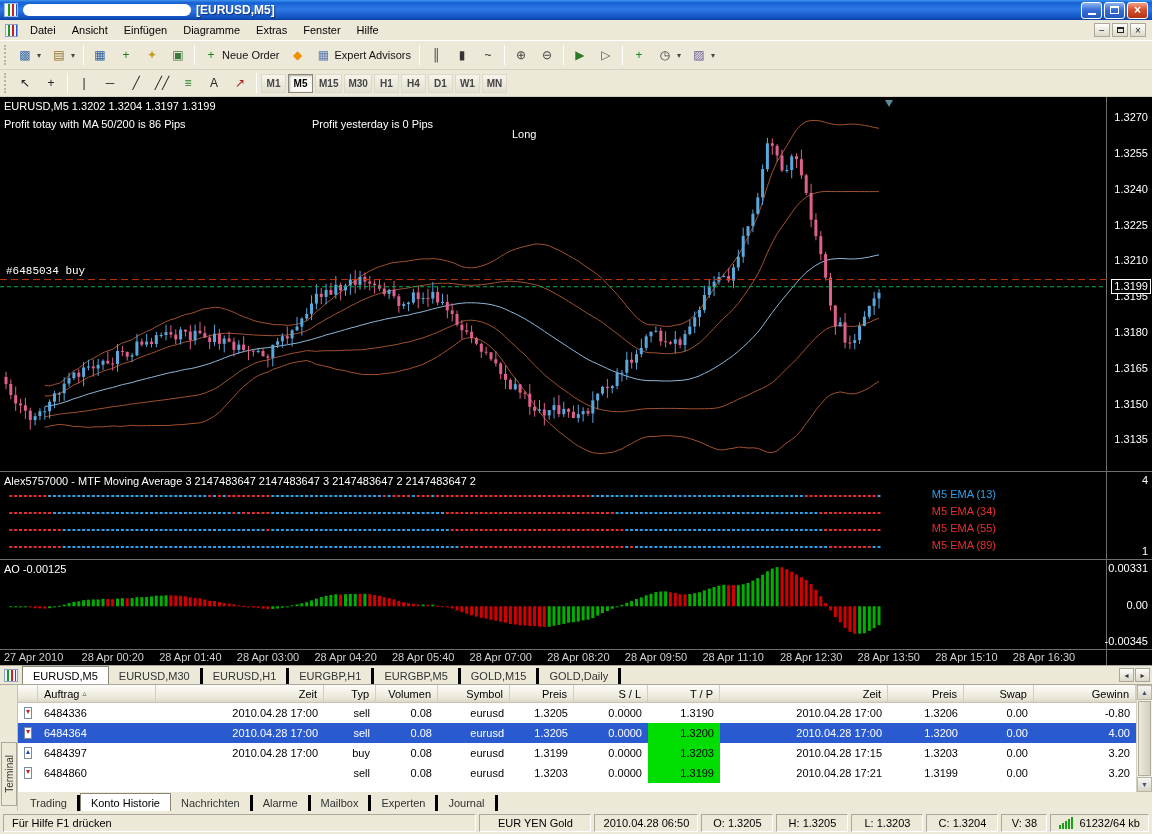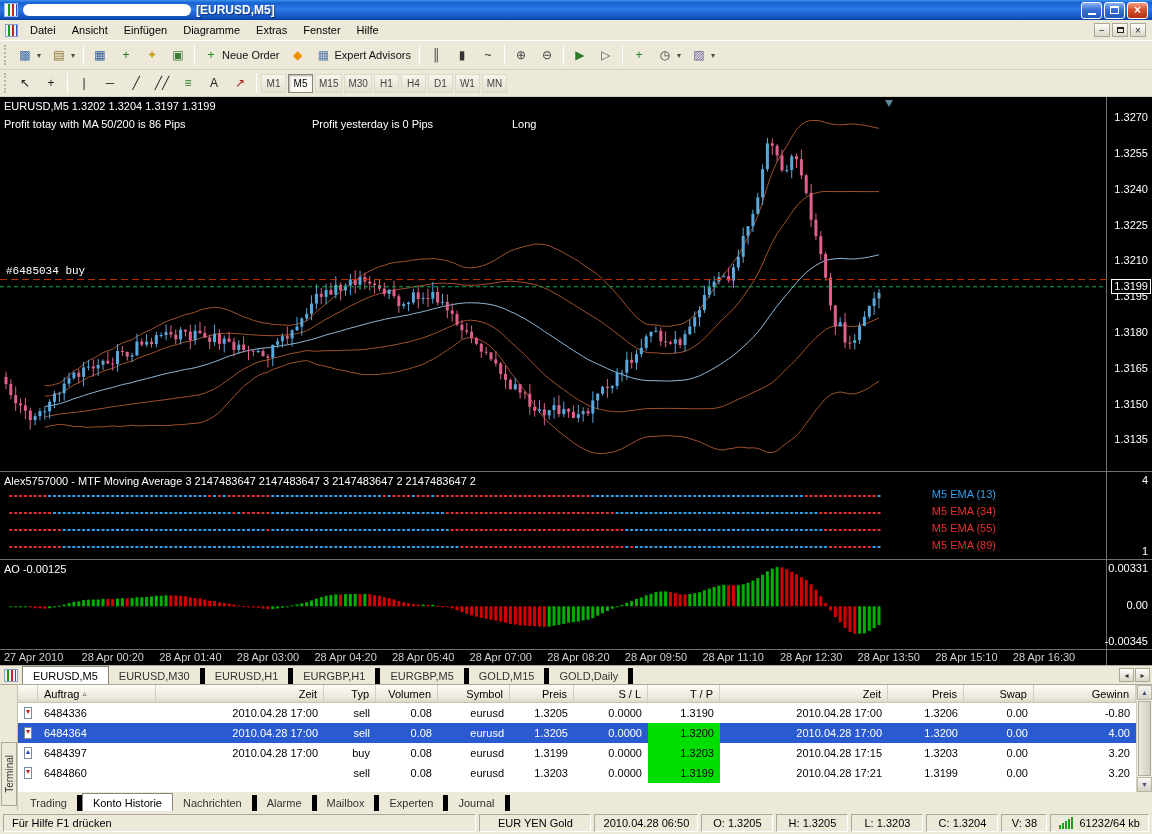--- a/index.html
+++ b/index.html
@@ -40,21 +40,21 @@
   .toolbar.row1 { height:29px; flex:0 0 29px; }
   .toolbar.row2 { height:27px; flex:0 0 27px; }
   .gripper { width:4px; height:20px; border-left:2px dotted #b8b4a4; margin:0 4px 0 2px; }
   .tbtn { height:23px; display:flex; align-items:center; gap:3px; padding:0 4px; border:1px solid transparent;
     font-size:11px; color:#111; }
   .ticon { width:16px; height:16px; display:flex; align-items:center; justify-content:center;
     font-size:12px; line-height:16px; }
   .drop { font-size:8px; color:#444; margin-left:1px; }
   .tsep { width:1px; height:20px; background:#aca899; border-right:1px solid #fff; margin:0 3px; }
   .tfbtn { min-width:25px; height:19px; padding:0 3px; margin:0 1px; border:1px solid #ddd9c9;
-    display:flex; align-items:center; justify-content:center; font-size:10px; font-weight:normal; color:#444;
+    display:flex; align-items:center; justify-content:center; font-size:10px; font-weight:bold; color:#444;
     background:linear-gradient(180deg,#f6f4ec,#e4e0d0); }
   .tfbtn.active { border:1px solid #8a8675; background:#fbfaf4;
     box-shadow:inset 1px 1px 2px rgba(0,0,0,.3); color:#000; }
 
   
   .chart-region { flex:1 1 auto; display:flex; background:#000; min-height:0; }
   .panes { flex:1 1 auto; display:flex; flex-direction:column; min-width:0; }
   .pane { position:relative; background:#000; overflow:hidden; }
   .pane.main { flex:1 1 auto; }
   .pane.ind1 { flex:0 0 88px; height:88px; border-top:1px solid #6f6f6f; }
@@ -77,21 +77,21 @@
   .scale-tick.topleft { top:2px; }
   .scale-tick.bottomleft { bottom:2px; }
   .scale-tick.mid2 { top:calc(52% - 7px); }
   .cur-price { position:absolute; right:1px; border:1px solid #fff; padding:0 2px; background:#000;
     line-height:13px; z-index:3; }
 
   
   .tabs-row { height:19px; flex:0 0 19px; background:#ece9d8; display:flex; align-items:flex-end;
     padding:0 2px; border-top:1px solid #aca899; font-size:11px; }
   .tab { height:16px; display:flex; align-items:center; padding:0 10px; color:#333;
-    border-right:5px solid #000000; white-space:nowrap; }
+    border-right:3px solid #000000; white-space:nowrap; }
   .tab.active { height:18px; background:#fff; border:1px solid #8a8675; border-bottom:none; color:#000; }
   .tabbar-icon { width:14px; height:13px; margin:0 4px 2px 2px; border:1px solid #8aa0c8; background:
     linear-gradient(90deg,#eef3ff 0 2px,#1a9a1a 2px 4px,#eef3ff 4px 6px,#cc2020 6px 8px,#eef3ff 8px 10px,#2255cc 10px 11px,#eef3ff 11px); }
   .tab-scroll { margin-left:auto; display:flex; gap:1px; margin-bottom:2px; }
   .tsbtn { width:15px; height:14px; border:1px solid #aca899; background:linear-gradient(180deg,#fdfdfa,#dcd8c8);
     display:flex; align-items:center; justify-content:center; font-size:8px; color:#333; }
 
   
   .terminal-wrap { height:127px; flex:0 0 127px; display:flex; }
   .terminal-side { width:18px; flex:0 0 18px; background:#ece9d8; position:relative;
@@ -291,21 +291,21 @@
         <div class="tfbtn">MN</div>
       </span>
   </div>
 
   <div class="chart-region">
     <div class="panes">
       <div class="pane main" id="main-pane">
         <div class="chart-text" style="left:4px;top:3px">EURUSD,M5 1.3202 1.3204 1.3197 1.3199</div>
         <div class="chart-text" style="left:4px;top:21px">Profit totay with MA 50/200 is 86 Pips</div>
         <div class="chart-text" style="left:312px;top:21px">Profit yesterday is 0 Pips</div>
-        <div class="chart-text" style="left:512px;top:21px">Long</div>
+        <div class="chart-text" style="left:512px;top:31px">Long</div>
         <div class="chart-text" id="order-label" style="left: 6px; top: 167.58px; font-family: Liberation Mono, monospace;">#6485034 buy</div>
       <svg width="1106" height="374">
             <path d="M44.8 288.4L49.6 288.9L54.5 287.4L59.3 286.3L64.2 282.8L69.0 278.6L73.9 273.8L78.8 271.4L83.6 267.2L88.4 263.7L93.3 261.3L98.1 258.6L103.0 255.7L107.8 253.8L112.7 252.2L117.5 248.7L122.4 246.0L127.2 244.3L132.1 242.7L136.9 239.3L141.8 236.9L146.6 234.4L151.5 232.5L156.3 229.6L161.2 227.2L166.0 224.6L170.9 222.6L175.8 221.3L180.6 219.2L185.4 217.5L190.3 216.6L195.1 215.1L200.0 213.1L204.8 211.7L209.7 211.1L214.5 210.2L219.4 210.6L224.2 211.8L229.1 213.4L233.9 215.4L238.8 217.7L243.6 219.8L248.5 221.4L253.3 223.4L258.2 224.7L263.0 225.8L267.9 226.4L272.8 227.5L277.6 227.7L282.4 227.8L287.3 228.3L292.1 228.0L297.0 227.2L301.8 225.7L306.7 223.8L311.5 219.8L316.4 214.6L321.3 210.8L326.1 206.3L330.9 202.8L335.8 198.3L340.6 194.9L345.5 191.2L350.3 187.0L355.2 183.8L360.0 179.9L364.9 176.7L369.8 174.0L374.6 171.7L379.4 169.7L384.3 168.3L389.1 166.6L394.0 165.5L398.8 165.0L403.7 164.5L408.5 163.9L413.4 163.0L418.2 162.4L423.1 161.9L427.9 162.0L432.8 161.5L437.6 162.1L442.5 162.8L447.3 164.0L452.2 165.4L457.0 167.4L461.9 169.7L466.7 170.6L471.6 170.9L476.4 170.3L481.3 169.1L486.1 167.5L491.0 165.2L495.8 162.7L500.7 159.5L505.5 156.6L510.4 153.9L515.3 152.2L520.1 150.7L524.9 149.4L529.8 148.3L534.6 147.1L539.5 147.1L544.3 147.6L549.2 148.7L554.0 151.2L558.9 153.2L563.8 155.9L568.6 158.6L573.4 161.3L578.3 164.0L583.1 167.6L588.0 171.0L592.8 174.1L597.7 177.7L602.5 181.8L607.4 187.2L612.3 192.2L617.1 197.5L621.9 203.1L626.8 209.4L631.6 214.9L636.5 220.3L641.3 224.3L646.2 227.0L651.0 227.9L655.9 227.9L660.8 228.9L665.6 229.4L670.4 229.3L675.3 228.2L680.1 227.6L685.0 225.5L689.8 222.4L694.7 217.9L699.5 212.8L704.4 205.9L709.3 198.6L714.1 191.2L718.9 183.8L723.8 177.2L728.6 171.8L733.5 165.3L738.3 158.5L743.2 149.5L748.0 140.0L752.9 130.1L757.8 118.9L762.6 105.0L767.4 89.2L772.3 75.4L777.1 64.4L782.0 56.4L786.8 48.8L791.7 40.3L796.5 32.7L801.4 27.6L806.2 24.6L811.1 23.4L815.9 23.5L820.8 24.0L825.6 25.5L830.5 26.8L835.3 27.5L840.2 27.9L845.0 27.5L849.9 27.1L854.7 27.1L859.6 27.6L864.4 28.4L869.3 29.2L874.1 30.4L879.0 31.3" fill="none" stroke="#a0522d" stroke-width="1"></path>
             <path d="M44.8 330.3L49.6 329.0L54.5 328.2L59.3 327.4L64.2 327.8L69.0 328.5L73.9 329.6L78.8 329.3L83.6 330.0L88.4 330.3L93.3 330.0L98.1 329.8L103.0 329.9L107.8 329.4L112.7 328.9L117.5 329.3L122.4 329.3L127.2 328.8L132.1 328.3L136.9 328.8L141.8 328.7L146.6 328.7L151.5 328.4L156.3 328.5L161.2 328.5L166.0 328.6L170.9 328.3L175.8 327.8L180.6 327.7L185.4 327.3L190.3 326.7L195.1 326.3L200.0 325.8L204.8 324.3L209.7 321.8L214.5 319.1L219.4 315.4L224.2 310.1L229.1 304.8L233.9 299.7L238.8 294.1L243.6 289.4L248.5 285.7L253.3 281.5L258.2 278.6L263.0 276.5L267.9 275.1L272.8 272.4L277.6 270.8L282.4 269.3L287.3 267.3L292.1 265.9L297.0 265.0L301.8 264.2L306.7 263.5L311.5 265.2L316.4 267.5L321.3 268.3L326.1 269.5L330.9 270.6L335.8 272.2L340.6 273.0L345.5 273.8L350.3 275.3L355.2 276.0L360.0 277.1L364.9 277.6L369.8 277.5L374.6 277.6L379.4 277.4L384.3 276.5L389.1 276.2L394.0 275.4L398.8 274.4L403.7 273.0L408.5 272.0L413.4 270.4L418.2 269.0L423.1 267.3L427.9 264.7L432.8 262.4L437.6 259.6L442.5 256.4L447.3 253.1L452.2 249.9L457.0 246.3L461.9 242.6L466.7 241.0L471.6 240.6L476.4 241.6L481.3 243.5L486.1 246.2L491.0 250.1L495.8 254.9L500.7 261.0L505.5 267.7L510.4 275.2L515.3 281.3L520.1 287.9L524.9 294.1L529.8 301.3L534.6 308.5L539.5 314.8L544.3 321.0L549.2 326.2L554.0 330.2L558.9 334.7L563.8 338.4L568.6 341.9L573.4 345.8L578.3 349.1L583.1 351.5L588.0 354.0L592.8 355.6L597.7 356.4L602.5 356.6L607.4 355.9L612.3 355.3L617.1 353.7L621.9 351.9L626.8 349.0L631.6 346.5L636.5 343.7L641.3 341.5L646.2 339.9L651.0 339.5L655.9 339.4L660.8 338.9L665.6 338.7L670.4 338.7L675.3 339.2L680.1 339.4L685.0 340.3L689.8 341.5L694.7 343.2L699.5 344.9L704.4 347.0L709.3 349.4L714.1 351.3L718.9 352.8L723.8 352.9L728.6 351.9L733.5 351.2L738.3 350.1L743.2 350.4L748.0 351.0L752.9 350.8L757.8 351.4L762.6 353.2L767.4 355.3L772.3 355.6L777.1 353.9L782.0 349.7L786.8 345.8L791.7 342.5L796.5 338.6L801.4 333.1L806.2 326.4L811.1 320.0L815.9 313.0L820.8 307.2L825.6 301.5L830.5 297.8L835.3 296.0L840.2 294.9L845.0 295.9L849.9 296.8L854.7 296.8L859.6 295.4L864.4 293.3L869.3 290.8L874.1 287.3L879.0 284.4" fill="none" stroke="#a0522d" stroke-width="1"></path>
             <path d="M44.8 298.9L49.6 298.9L54.5 297.6L59.3 296.6L64.2 294.0L69.0 291.1L73.9 287.8L78.8 285.9L83.6 282.9L88.4 280.3L93.3 278.4L98.1 276.4L103.0 274.2L107.8 272.7L112.7 271.4L117.5 268.9L122.4 266.8L127.2 265.4L132.1 264.1L136.9 261.7L141.8 259.8L146.6 258.0L151.5 256.4L156.3 254.4L161.2 252.5L166.0 250.6L170.9 249.0L175.8 247.9L180.6 246.3L185.4 244.9L190.3 244.1L195.1 242.9L200.0 241.2L204.8 239.8L209.7 238.8L214.5 237.4L219.4 236.8L224.2 236.4L229.1 236.2L233.9 236.5L238.8 236.8L243.6 237.2L248.5 237.5L253.3 237.9L258.2 238.2L263.0 238.4L267.9 238.6L272.8 238.7L277.6 238.5L282.4 238.1L287.3 238.0L292.1 237.4L297.0 236.6L301.8 235.3L306.7 233.8L311.5 231.1L316.4 227.8L321.3 225.2L326.1 222.1L330.9 219.8L335.8 216.8L340.6 214.4L345.5 211.8L350.3 209.0L355.2 206.8L360.0 204.2L364.9 202.0L369.8 199.9L374.6 198.2L379.4 196.6L384.3 195.4L389.1 194.0L394.0 193.0L398.8 192.3L403.7 191.6L408.5 190.9L413.4 189.8L418.2 189.0L423.1 188.3L427.9 187.6L432.8 186.8L437.6 186.4L442.5 186.2L447.3 186.3L452.2 186.5L457.0 187.1L461.9 187.9L466.7 188.2L471.6 188.3L476.4 188.1L481.3 187.7L486.1 187.1L491.0 186.4L495.8 185.7L500.7 184.9L505.5 184.4L510.4 184.2L515.3 184.5L520.1 185.0L524.9 185.6L529.8 186.6L534.6 187.5L539.5 189.0L544.3 191.0L549.2 193.1L554.0 195.9L558.9 198.6L563.8 201.5L568.6 204.5L573.4 207.4L578.3 210.3L583.1 213.6L588.0 216.7L592.8 219.5L597.7 222.4L602.5 225.5L607.4 229.4L612.3 233.0L617.1 236.6L621.9 240.3L626.8 244.3L631.6 247.8L636.5 251.1L641.3 253.6L646.2 255.3L651.0 255.8L655.9 255.8L660.8 256.4L665.6 256.7L670.4 256.7L675.3 256.0L680.1 255.6L685.0 254.2L689.8 252.2L694.7 249.2L699.5 245.8L704.4 241.2L709.3 236.3L714.1 231.2L718.9 226.1L723.8 221.1L728.6 216.8L733.5 211.8L738.3 206.4L743.2 199.7L748.0 192.7L752.9 185.3L757.8 177.0L762.6 167.1L767.4 155.7L772.3 145.5L777.1 136.7L782.0 129.7L786.8 123.0L791.7 115.8L796.5 109.2L801.4 104.0L806.2 100.1L811.1 97.6L815.9 95.9L820.8 94.8L825.6 94.5L830.5 94.5L835.3 94.6L840.2 94.6L845.0 94.6L849.9 94.5L854.7 94.5L859.6 94.6L864.4 94.6L869.3 94.6L874.1 94.6L879.0 94.6" fill="none" stroke="#a0522d" stroke-width="1"></path>
             <path d="M44.8 319.8L49.6 318.9L54.5 318.0L59.3 317.1L64.2 316.5L69.0 316.0L73.9 315.6L78.8 314.8L83.6 314.3L88.4 313.6L93.3 312.8L98.1 312.0L103.0 311.3L107.8 310.5L112.7 309.7L117.5 309.1L122.4 308.5L127.2 307.7L132.1 306.9L136.9 306.4L141.8 305.7L146.6 305.1L151.5 304.4L156.3 303.8L161.2 303.2L166.0 302.6L170.9 301.9L175.8 301.2L180.6 300.5L185.4 299.9L190.3 299.2L195.1 298.5L200.0 297.6L204.8 296.1L209.7 294.1L214.5 291.9L219.4 289.2L224.2 285.5L229.1 282.0L233.9 278.7L238.8 275.0L243.6 272.0L248.5 269.6L253.3 267.0L258.2 265.1L263.0 263.8L267.9 262.9L272.8 261.2L277.6 260.1L282.4 258.9L287.3 257.5L292.1 256.4L297.0 255.5L301.8 254.6L306.7 253.6L311.5 253.9L316.4 254.3L321.3 253.9L326.1 253.7L330.9 253.7L335.8 253.7L340.6 253.5L345.5 253.2L350.3 253.2L355.2 252.9L360.0 252.8L364.9 252.4L369.8 251.6L374.6 251.1L379.4 250.5L384.3 249.5L389.1 248.8L394.0 248.0L398.8 247.0L403.7 245.8L408.5 245.0L413.4 243.5L418.2 242.3L423.1 240.9L427.9 239.0L432.8 237.2L437.6 235.2L442.5 233.0L447.3 230.8L452.2 228.7L457.0 226.6L461.9 224.4L466.7 223.4L471.6 223.2L476.4 223.8L481.3 224.9L486.1 226.5L491.0 228.9L495.8 231.8L500.7 235.6L505.5 239.9L510.4 244.9L515.3 249.0L520.1 253.6L524.9 257.9L529.8 263.1L534.6 268.2L539.5 272.9L544.3 277.7L549.2 281.8L554.0 285.4L558.9 289.4L563.8 292.7L568.6 296.1L573.4 299.7L578.3 302.8L583.1 305.5L588.0 308.2L592.8 310.2L597.7 311.8L602.5 312.9L607.4 313.8L612.3 314.5L617.1 314.7L621.9 314.7L626.8 314.1L631.6 313.6L636.5 312.8L641.3 312.2L646.2 311.7L651.0 311.6L655.9 311.5L660.8 311.4L665.6 311.4L670.4 311.4L675.3 311.4L680.1 311.5L685.0 311.6L689.8 311.8L694.7 311.8L699.5 311.8L704.4 311.7L709.3 311.7L714.1 311.3L718.9 310.6L723.8 309.0L728.6 306.8L733.5 304.7L738.3 302.2L743.2 300.2L748.0 298.2L752.9 295.6L757.8 293.3L762.6 291.1L767.4 288.7L772.3 285.6L777.1 281.5L782.0 276.4L786.8 271.5L791.7 266.9L796.5 262.2L801.4 256.7L806.2 251.0L811.1 245.8L815.9 240.7L820.8 236.4L825.6 232.5L830.5 230.1L835.3 228.9L840.2 228.2L845.0 228.8L849.9 229.4L854.7 229.4L859.6 228.5L864.4 227.1L869.3 225.4L874.1 223.1L879.0 221.1" fill="none" stroke="#a0522d" stroke-width="1"></path>
             <path d="M44.8 309.4L49.6 308.9L54.5 307.8L59.3 306.8L64.2 305.3L69.0 303.6L73.9 301.7L78.8 300.3L83.6 298.6L88.4 297.0L93.3 295.6L98.1 294.2L103.0 292.8L107.8 291.6L112.7 290.5L117.5 289.0L122.4 287.6L127.2 286.6L132.1 285.5L136.9 284.0L141.8 282.8L146.6 281.5L151.5 280.4L156.3 279.1L161.2 277.8L166.0 276.6L170.9 275.5L175.8 274.6L180.6 273.4L185.4 272.4L190.3 271.7L195.1 270.7L200.0 269.4L204.8 268.0L209.7 266.5L214.5 264.7L219.4 263.0L224.2 261.0L229.1 259.1L233.9 257.6L238.8 255.9L243.6 254.6L248.5 253.5L253.3 252.5L258.2 251.7L263.0 251.1L267.9 250.7L272.8 249.9L277.6 249.3L282.4 248.5L287.3 247.8L292.1 246.9L297.0 246.1L301.8 244.9L306.7 243.7L311.5 242.5L316.4 241.0L321.3 239.6L326.1 237.9L330.9 236.7L335.8 235.3L340.6 234.0L345.5 232.5L350.3 231.1L355.2 229.9L360.0 228.5L364.9 227.2L369.8 225.8L374.6 224.6L379.4 223.6L384.3 222.4L389.1 221.4L394.0 220.5L398.8 219.7L403.7 218.7L408.5 218.0L413.4 216.7L418.2 215.7L423.1 214.6L427.9 213.3L432.8 212.0L437.6 210.8L442.5 209.6L447.3 208.6L452.2 207.6L457.0 206.8L461.9 206.2L466.7 205.8L471.6 205.8L476.4 205.9L481.3 206.3L486.1 206.8L491.0 207.6L495.8 208.8L500.7 210.3L505.5 212.2L510.4 214.6L515.3 216.7L520.1 219.3L524.9 221.8L529.8 224.8L534.6 227.8L539.5 230.9L544.3 234.3L549.2 237.5L554.0 240.7L558.9 244.0L563.8 247.1L568.6 250.3L573.4 253.5L578.3 256.5L583.1 259.6L588.0 262.5L592.8 264.8L597.7 267.1L602.5 269.2L607.4 271.6L612.3 273.8L617.1 275.6L621.9 277.5L626.8 279.2L631.6 280.7L636.5 282.0L641.3 282.9L646.2 283.5L651.0 283.7L655.9 283.7L660.8 283.9L665.6 284.0L670.4 284.0L675.3 283.7L680.1 283.5L685.0 282.9L689.8 282.0L694.7 280.5L699.5 278.8L704.4 276.4L709.3 274.0L714.1 271.2L718.9 268.3L723.8 265.1L728.6 261.8L733.5 258.3L738.3 254.3L743.2 249.9L748.0 245.5L752.9 240.5L757.8 235.2L762.6 229.1L767.4 222.2L772.3 215.5L777.1 209.1L782.0 203.1L786.8 197.3L791.7 191.4L796.5 185.7L801.4 180.4L806.2 175.5L811.1 171.7L815.9 168.3L820.8 165.6L825.6 163.5L830.5 162.3L835.3 161.8L840.2 161.4L845.0 161.7L849.9 162.0L854.7 161.9L859.6 161.5L864.4 160.9L869.3 160.0L874.1 158.9L879.0 157.8" fill="none" stroke="#8fb8d8" stroke-width="1"></path>
             <line x1="6" x2="6" y1="274.7" y2="292.2" stroke="#e0608c" stroke-width="1"></line>
             <rect x="4.5" y="279.9" width="3" height="7.2" fill="#e0608c"></rect>
             <line x1="10.85" x2="10.85" y1="282.2" y2="302.3" stroke="#e0608c" stroke-width="1"></line>

